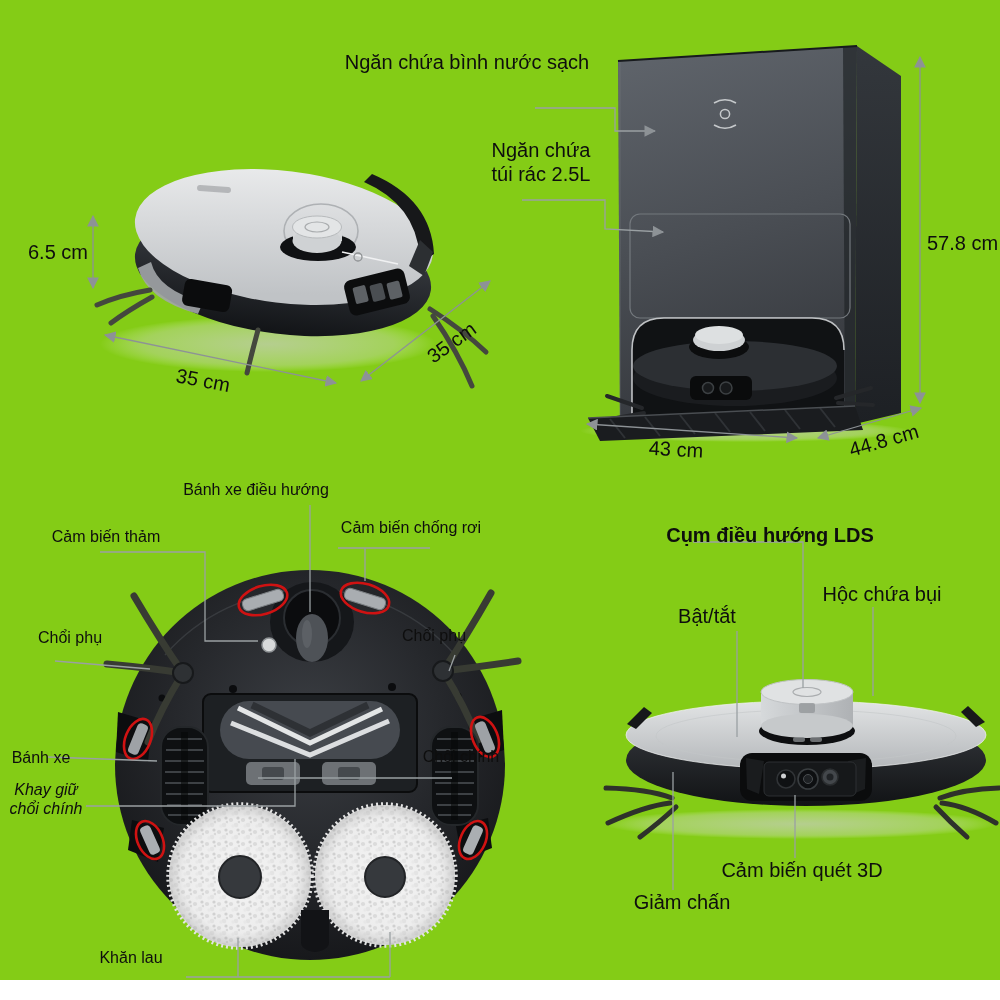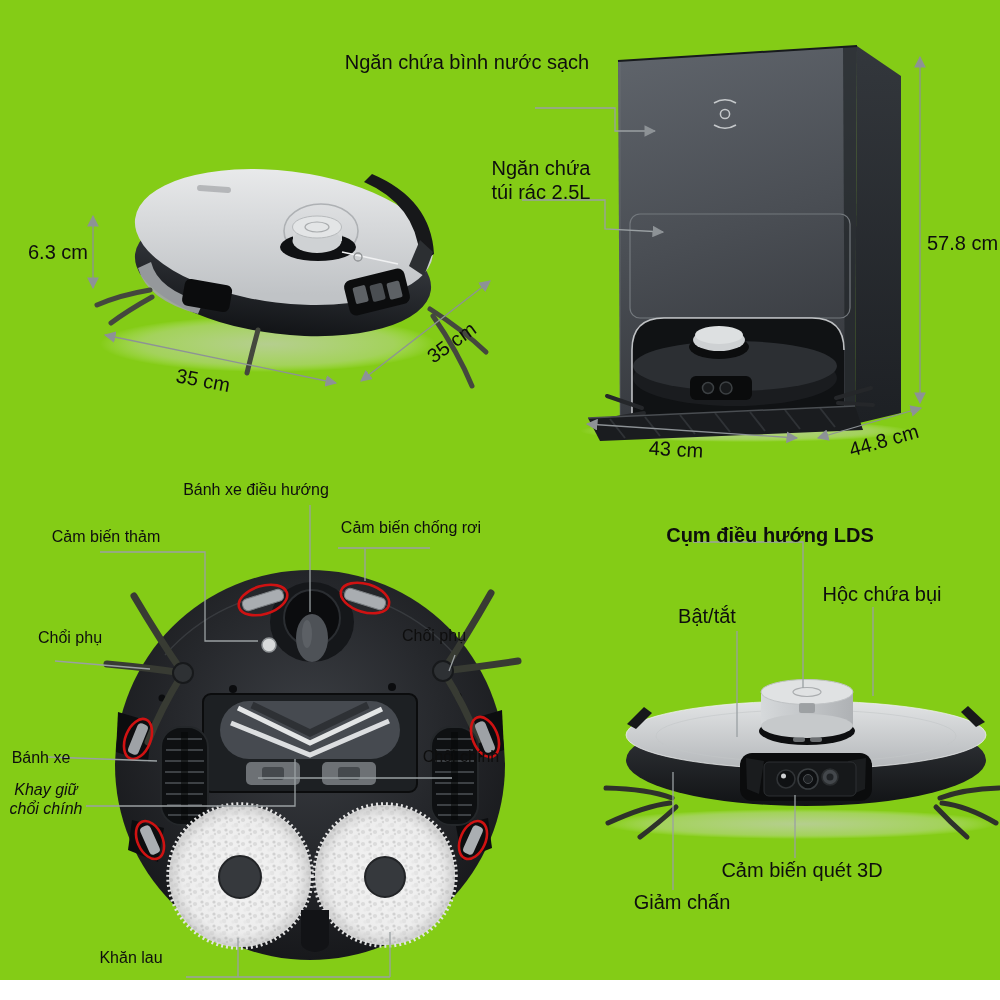--- a/index.html
+++ b/index.html
@@ -367,26 +367,26 @@
     <path d="M361,381 L490,281" marker-start="url(#ah)" marker-end="url(#ah)"></path>
     <path d="M920,57 L920,403" marker-start="url(#ah)" marker-end="url(#ah)"></path>
     <path d="M587,424 L797,438" marker-start="url(#ah)" marker-end="url(#ah)"></path>
     <path d="M818,438 L921,408" marker-start="url(#ah)" marker-end="url(#ah)"></path>
   </g>
 </svg>
 
   <div class="lbl ctr s20" style="left:467px;top:51px;">
     <span class="ln">Ngăn chứa bình nước sạch</span>
   </div>
-  <div class="lbl ctr s20" style="left:541px;top:139px;margin-top:18px;">
+  <div class="lbl ctr s20" style="left:541px;top:139px;">
     <span class="ln">Ngăn chứa</span>
     <span class="ln">túi rác 2.5L</span>
   </div>
 
-  <div class="lbl s20" style="left:28px;top:241px;">6.3 cm</div>
+  <div class="lbl s20" style="left:28px;top:241px;">6.5 cm</div>
   <div class="lbl mid s20" style="left:203px;top:381px;transform:translate(-50%,-50%) rotate(11deg);">35 cm</div>
   <div class="lbl mid s20" style="left:452px;top:343px;transform:translate(-50%,-50%) rotate(-36deg);">35 cm</div>
 
   <div class="lbl s20" style="left:927px;top:232px;">57.8 cm</div>
   <div class="lbl mid s20" style="left:676px;top:450px;transform:translate(-50%,-50%) rotate(3deg);">43 cm</div>
   <div class="lbl mid s20" style="left:884px;top:441px;transform:translate(-50%,-50%) rotate(-16deg);">44.8 cm</div>
 
   <div class="lbl ctr" style="left:256px;top:481px;">Bánh xe điều hướng</div>
   <div class="lbl ctr" style="left:106px;top:528px;">Cảm biến thảm</div>
   <div class="lbl ctr" style="left:403px;top:519px;margin-left:8px;">Cảm biến chống rơi</div>

